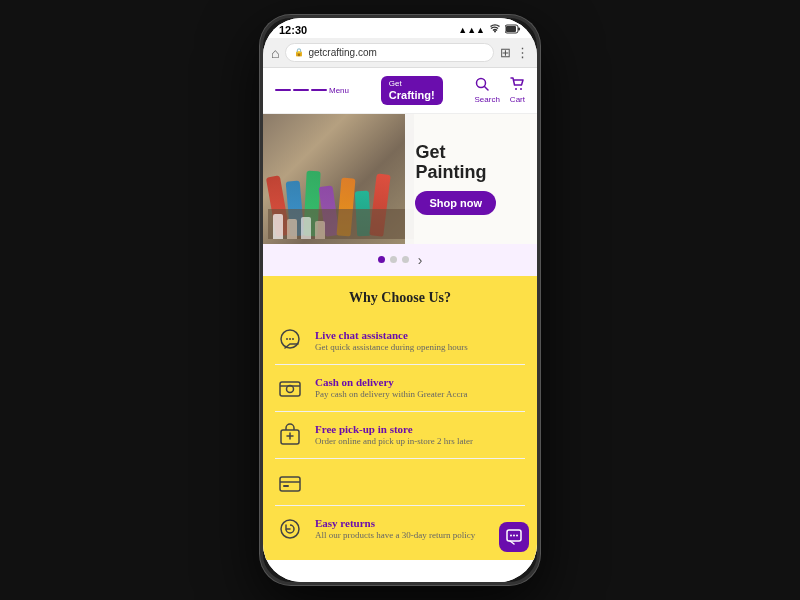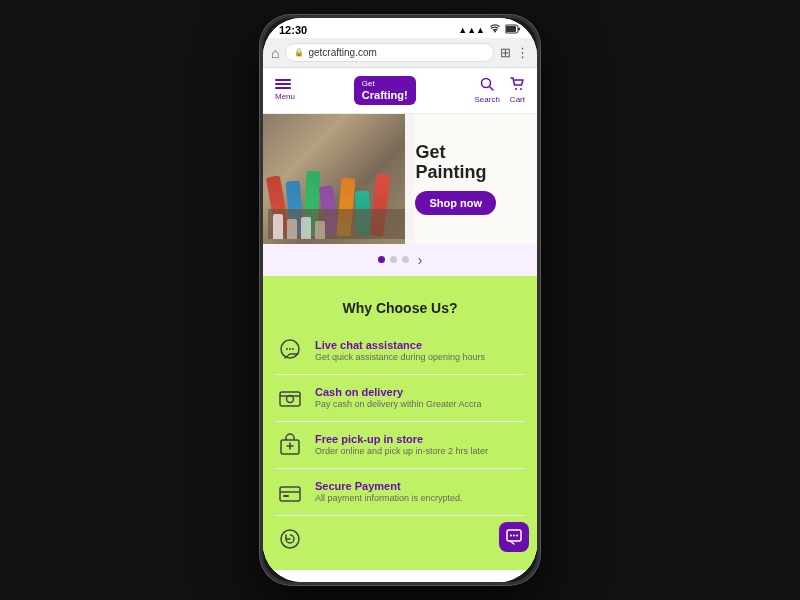--- a/index.html
+++ b/index.html
@@ -83,22 +83,22 @@
       align-items: center;
       justify-content: space-between;
       padding: 8px 12px;
       border-bottom: 1px solid #eee;
       position: sticky;
       top: 0;
       z-index: 10;
     }
     .nav-menu {
       display: flex;
-      flex-direction: column;
       gap: 2px;
+      align-items: center;
     }
     .hamburger-line {
       width: 16px;
       height: 2px;
       background: #6a0dad;
       border-radius: 1px;
     }
     .nav-menu-text { font-size: 8px; color: #6a0dad; margin-top: 1px; }
     .logo-badge {
       background: #6a0dad;
@@ -109,21 +109,21 @@
       border-radius: 6px;
       display: flex;
       flex-direction: column;
       line-height: 1.1;
     }
     .logo-get { font-size: 8px; font-weight: 400; }
     .nav-actions { display: flex; gap: 10px; align-items: center; }
     .nav-action {
       display: flex;
       flex-direction: column;
-      align-items: center;
+      align-items: flex-start;
       gap: 1px;
     }
     .nav-action-icon { font-size: 14px; color: #6a0dad; }
     .nav-action-text { font-size: 8px; color: #6a0dad; }
     
     .hero-banner {
       position: relative;
       height: 130px;
       overflow: hidden;
       background: #c8b89a;
@@ -181,22 +181,23 @@
     .dot {
       width: 7px;
       height: 7px;
       border-radius: 50%;
       background: #ccc;
     }
     .dot.active { background: #6a0dad; }
     .carousel-arrow { font-size: 14px; color: #555; margin-left: 4px; }
     
     .why-section {
-      padding: 24px 12px 8px;
-      background: #bef264;
+      padding: 14px 12px 8px;
+      background: #fde047;
+      font-family: Liberation Serif, serif;
     }
     .why-title {
       text-align: center;
       font-size: 14px;
       font-weight: 700;
       color: #222;
       margin-bottom: 12px;
     }
     .feature-item {
       display: flex;
@@ -403,33 +404,33 @@
         </div>
 
         <div class="feature-item">
           <div class="feature-icon">
             <svg width="26" height="26" viewBox="0 0 26 26">
                 <rect x="3" y="8" width="20" height="14" rx="2" fill="none" stroke="#444" stroke-width="1.5"></rect>
                 <line x1="3" y1="13" x2="23" y2="13" stroke="#444" stroke-width="1.5"></line>
                 <line x1="7" y1="17" x2="11" y2="17" stroke="#444" stroke-width="2" stroke-linecap="round"></line>
               </svg>
           </div>
-          <div class="feature-text">
-            <div class="feature-name">Secure Payment</div>
-            <div class="feature-desc">All payment information is encrypted.</div>
-          </div>
         </div>
 
         <div class="feature-item">
           <div class="feature-icon">
             <svg width="26" height="26" viewBox="0 0 26 26">
                 <circle cx="13" cy="13" r="9" fill="none" stroke="#444" stroke-width="1.5"></circle>
                 <path d="M9 13a4 4 0 004 4 4 4 0 004-4 4 4 0 00-4-4" fill="none" stroke="#444" stroke-width="1.5"></path>
                 <polyline points="9,9 9,13 13,13" fill="none" stroke="#444" stroke-width="1.5" stroke-linecap="round" stroke-linejoin="round"></polyline>
               </svg>
+          </div>
+          <div class="feature-text">
+            <div class="feature-name">Easy returns</div>
+            <div class="feature-desc">All our products have a 30-day return policy</div>
           </div>
         </div>
 
       </div>
     </div>
 
     <div class="chat-fab" style="position:absolute;bottom:30px;right:8px;">
       <svg width="16" height="16" viewBox="0 0 16 16">
           <rect x="1" y="1" width="14" height="11" rx="2" fill="none" stroke="white" stroke-width="1.5"></rect>
           <circle cx="5" cy="6.5" r="1" fill="white"></circle>

